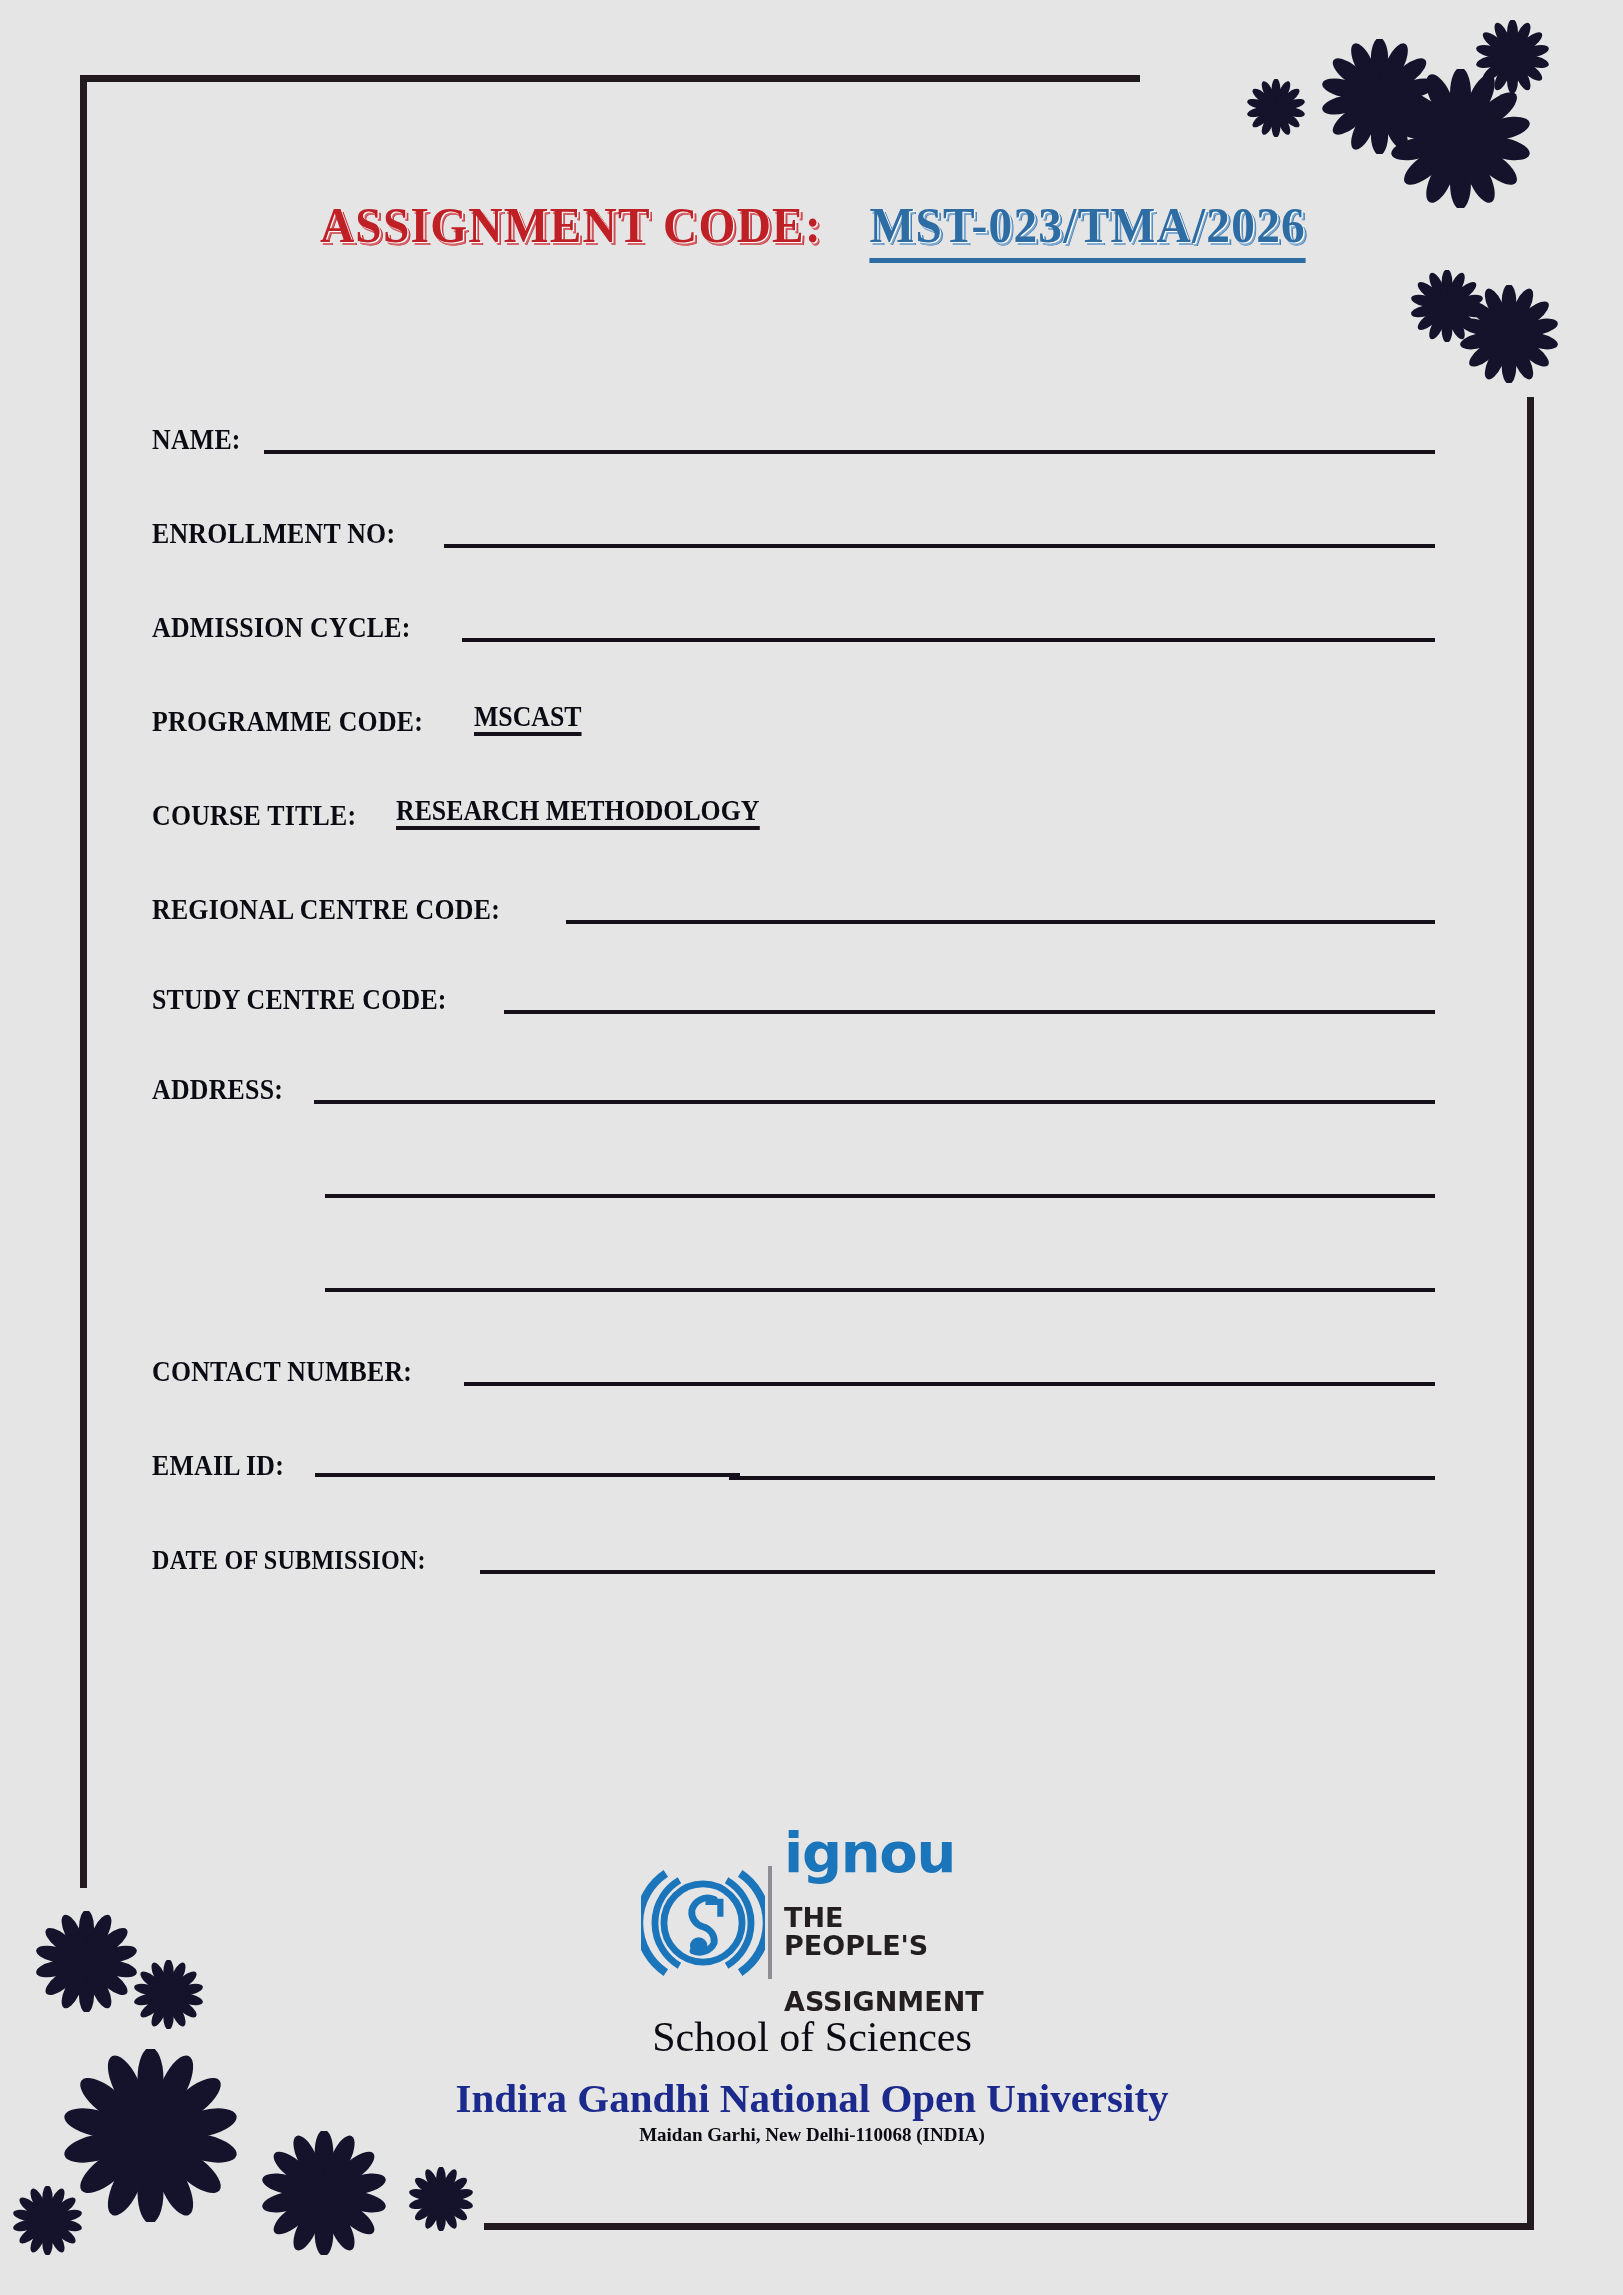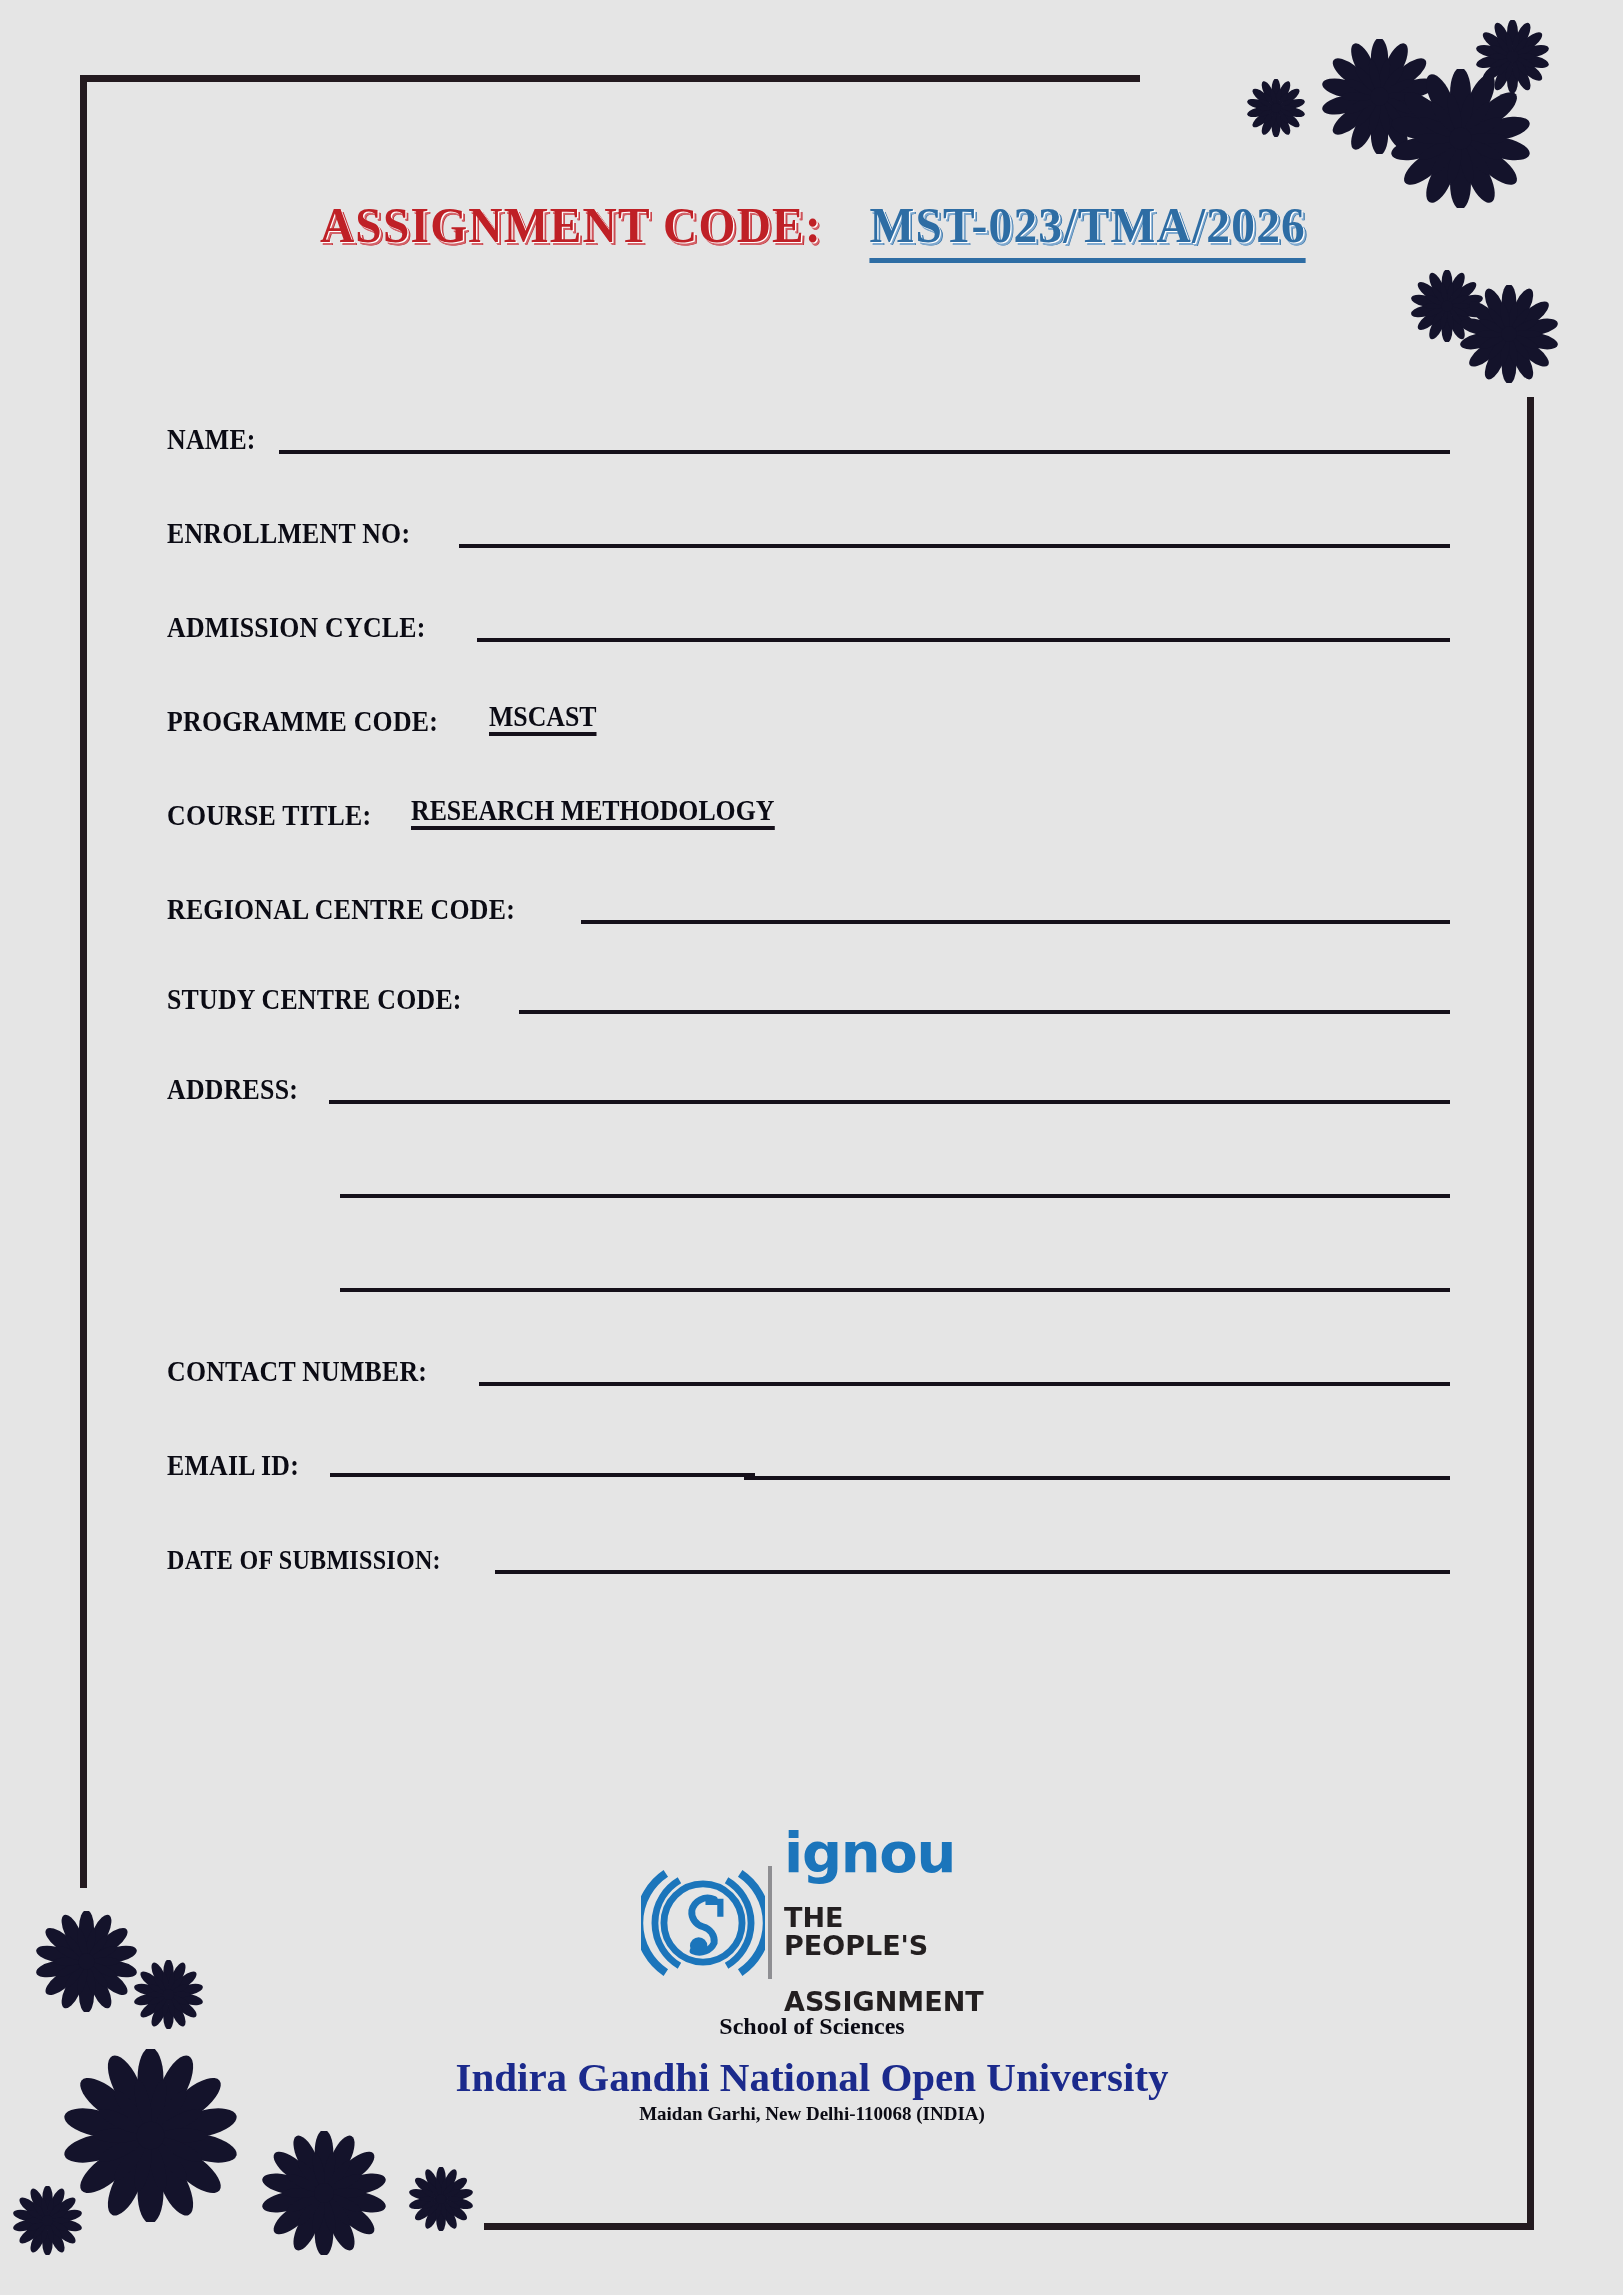--- a/index.html
+++ b/index.html
@@ -60,21 +60,21 @@
     padding-bottom: 3.9px;
     text-shadow:
        1.3px 1.3px 0 #ffffff,
        2.6px 2.6px 0 #7fa9cf,
        3.3px 3.3px 0 #2e6da4;
   }
 
   
   #form {
     position: absolute;
-    left: 167px;
+    left: 152px;
     top: 406px;
     width: 1283px;
   }
   .row {
     position: relative;
     display: flex;
     align-items: flex-end;
     height: 48px;
     margin-bottom: 46px;
   }
@@ -182,22 +182,22 @@
   
   #footer {
     position: absolute;
     left: 0;
     top: 2013px;
     width: 1624px;
     text-align: center;
   }
   #footer-school {
     font-family: "Liberation Serif", "DejaVu Serif", serif;
-    font-weight: bold;
-    font-size: 24px;
+    font-weight: normal;
+    font-size: 42px;
     color: #0b0b14;
     margin-bottom: 13px;
   }
   #footer-university {
     font-family: "Liberation Serif", "DejaVu Serif", serif;
     font-weight: bold;
     font-size: 41px;
     color: #1b2a8c;
     margin-bottom: 2px;
   }

